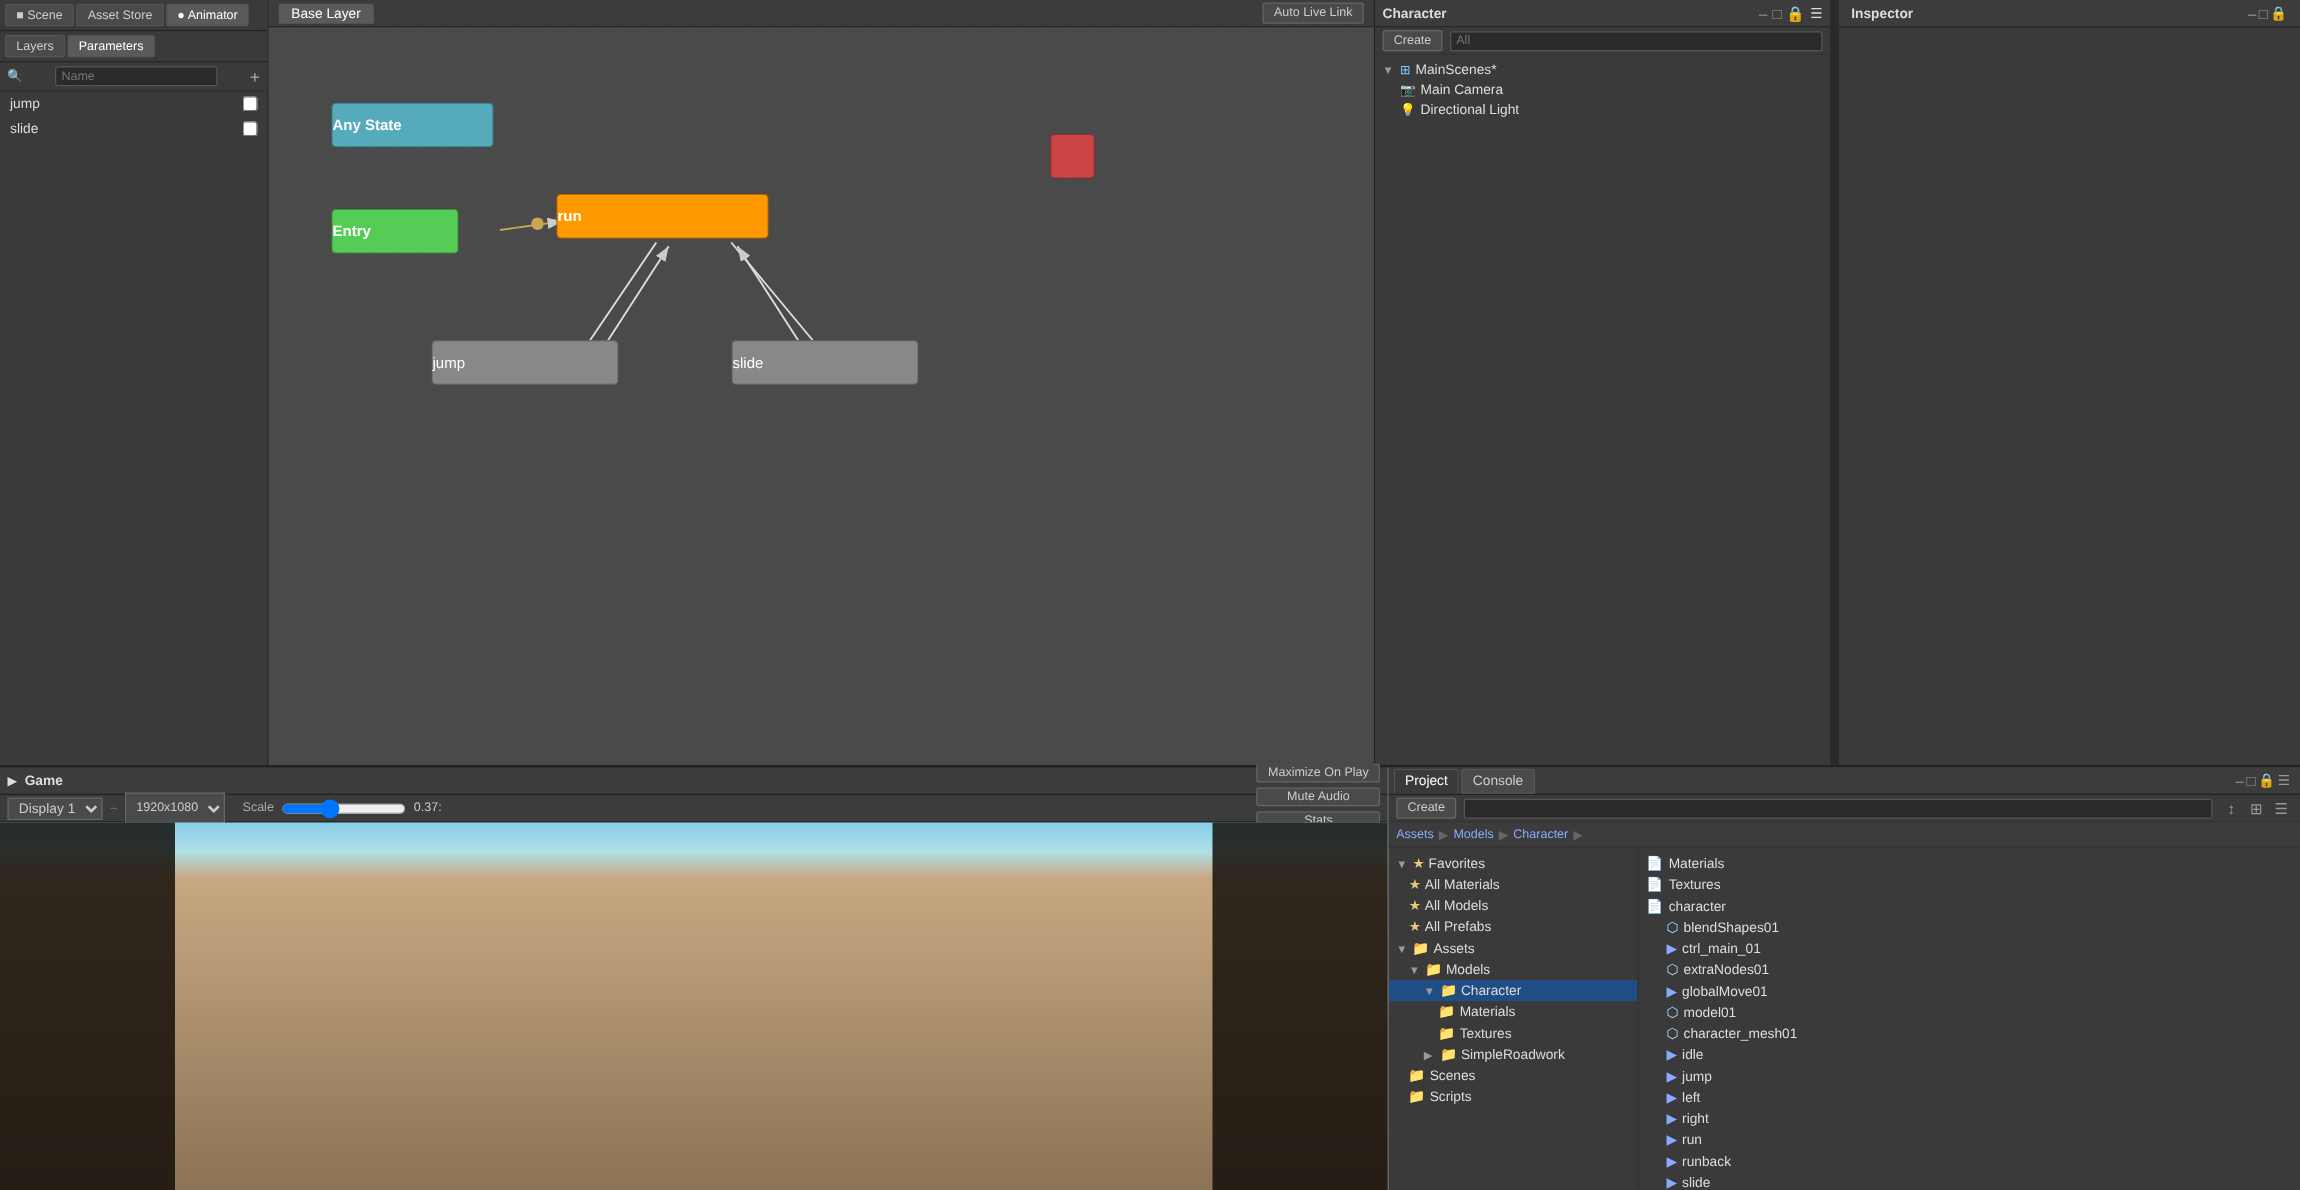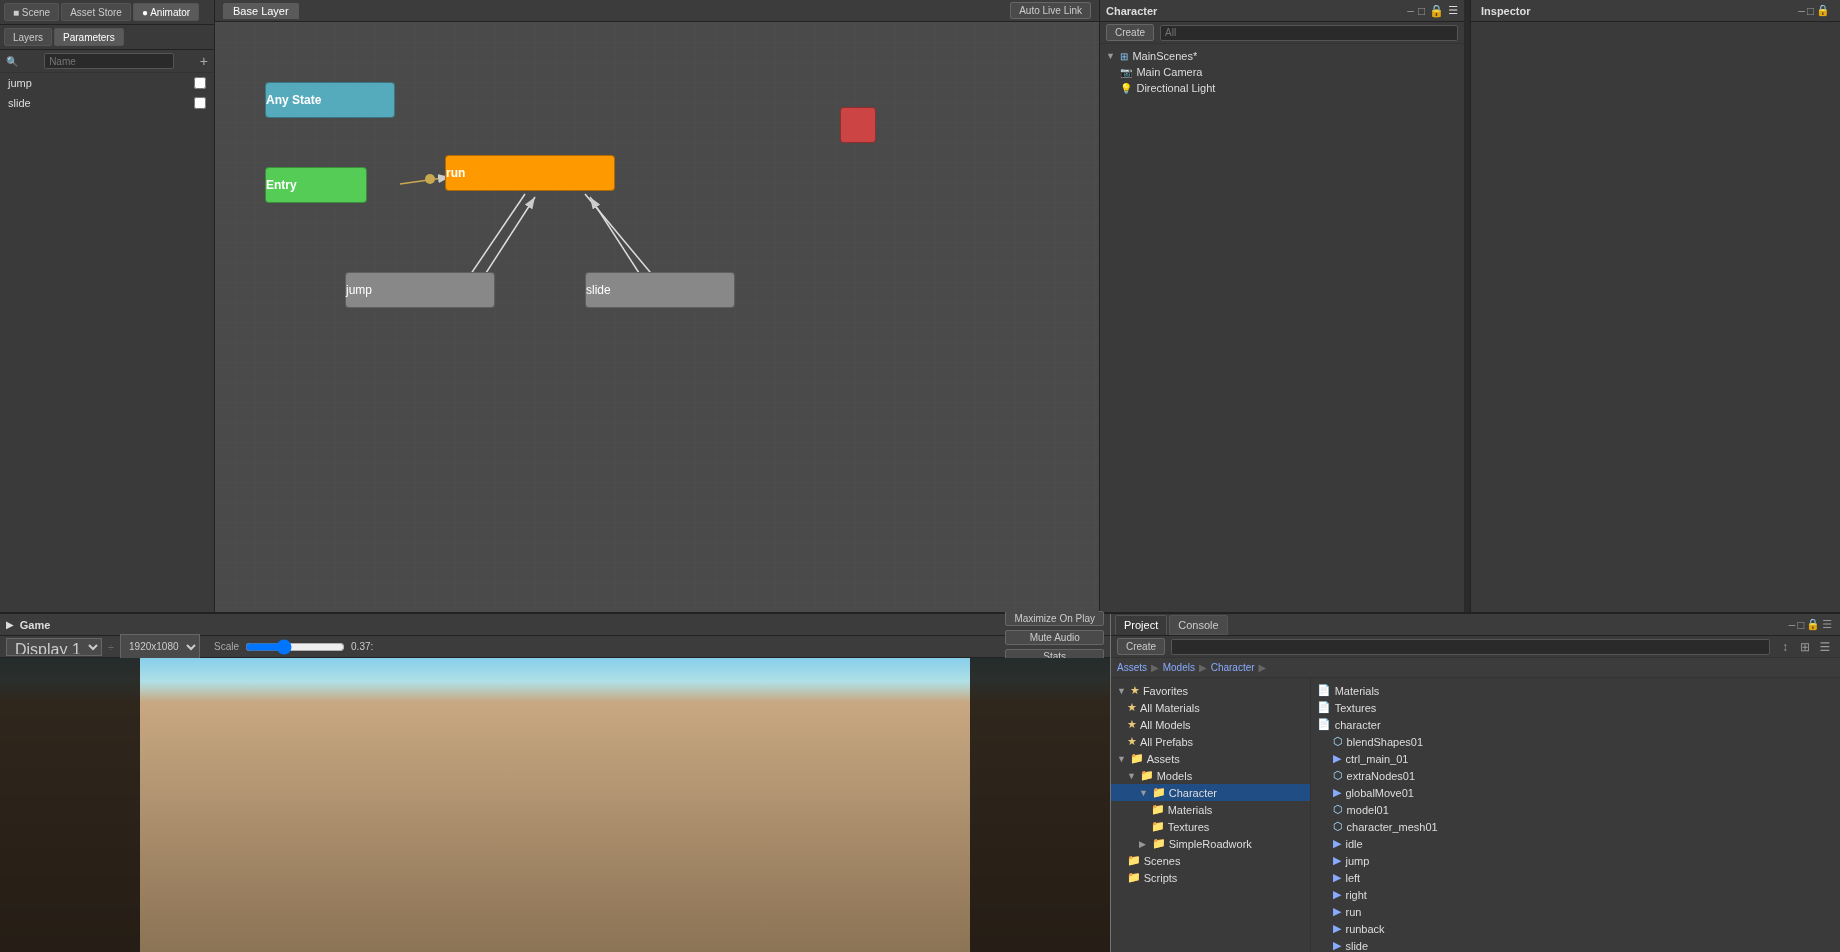--- a/index.html
+++ b/index.html
@@ -61,21 +61,21 @@
     .inspector-header { display: flex; align-items: center; background: #3c3c3c; border-bottom: 1px solid #222; height: 22px; padding: 0 10px; }
 
     
     .bottom-area { height: 340px; display: flex; border-top: 2px solid #222; }
 
     
     .game-panel { flex: 1; display: flex; flex-direction: column; background: #1a1a1a; min-width: 0; }
     .game-header { display: flex; align-items: center; background: #3c3c3c; border-bottom: 1px solid #222; height: 22px; padding: 0 6px; gap: 6px; }
     .game-title { font-size: 11px; font-weight: bold; color: #ddd; }
     .game-toolbar { display: flex; align-items: center; background: #3c3c3c; border-bottom: 1px solid #222; height: 22px; padding: 0 6px; gap: 6px; }
-    .display-select { background: #4a4a4a; border: 1px solid #666; color: #ccc; font-size: 16px; padding: 1px 4px; height: 18px; }
+    .display-select { background: #4a4a4a; border: 1px solid #666; color: #ccc; font-size: 11px; padding: 1px 4px; height: 18px; }
     .resolution-select { background: #4a4a4a; border: 1px solid #666; color: #ccc; font-size: 10px; padding: 1px 4px; height: 26px; }
     .scale-label { font-size: 10px; color: #aaa; margin-left: 8px; }
     .scale-slider { width: 100px; }
     .scale-val { font-size: 10px; color: #ccc; }
     .game-actions { margin-left: auto; display: flex; gap: 4px; flex-direction: column; }
     .game-action-btn { background: #4a4a4a; border: 1px solid #666; padding: 1px 8px; font-size: 10px; color: #ccc; border-radius: 2px; cursor: pointer; }
     .game-viewport { flex: 1; background: linear-gradient(to bottom, #87ceeb 0%, #b0e0e6 8%, #c8a882 15%, #8b7355 100%); position: relative; }
     .game-dark-left { position: absolute; left: 0; top: 0; width: 140px; height: 100%; background: rgba(20,15,10,0.85); }
     .game-dark-right { position: absolute; right: 0; top: 0; width: 140px; height: 100%; background: rgba(20,15,10,0.85); }
 

